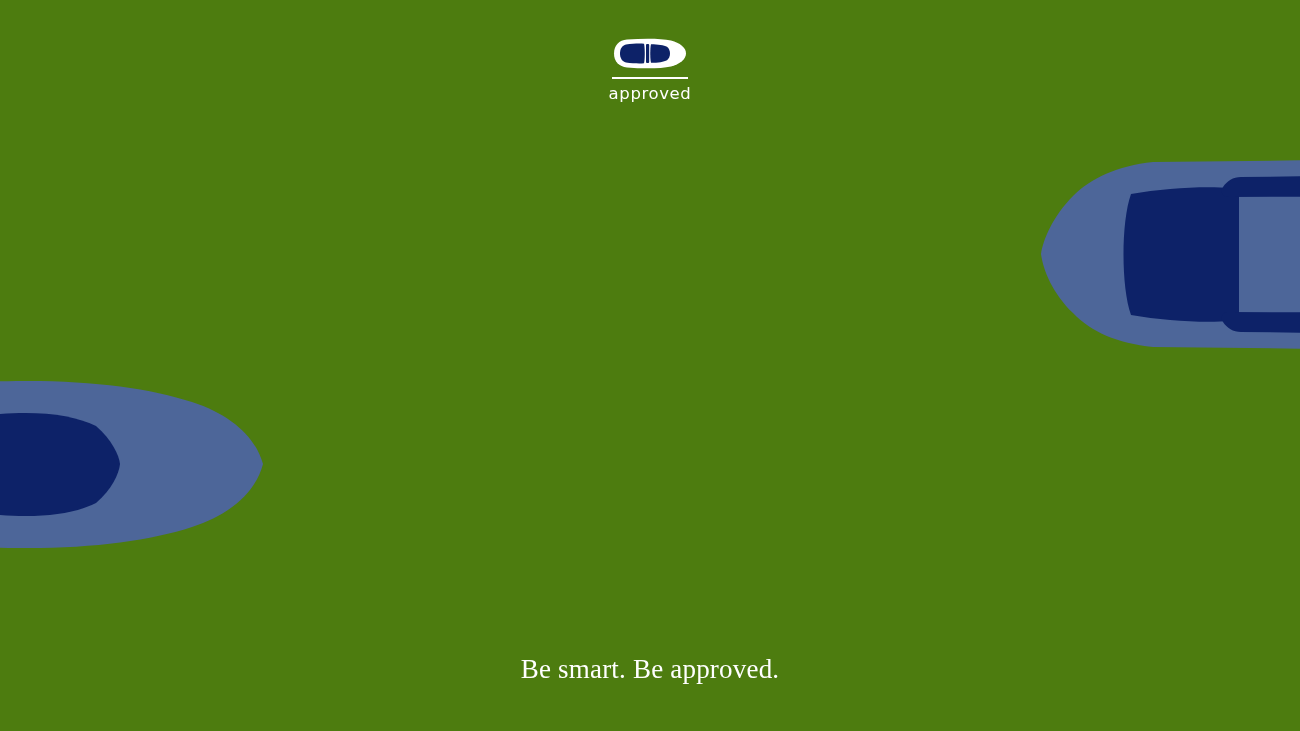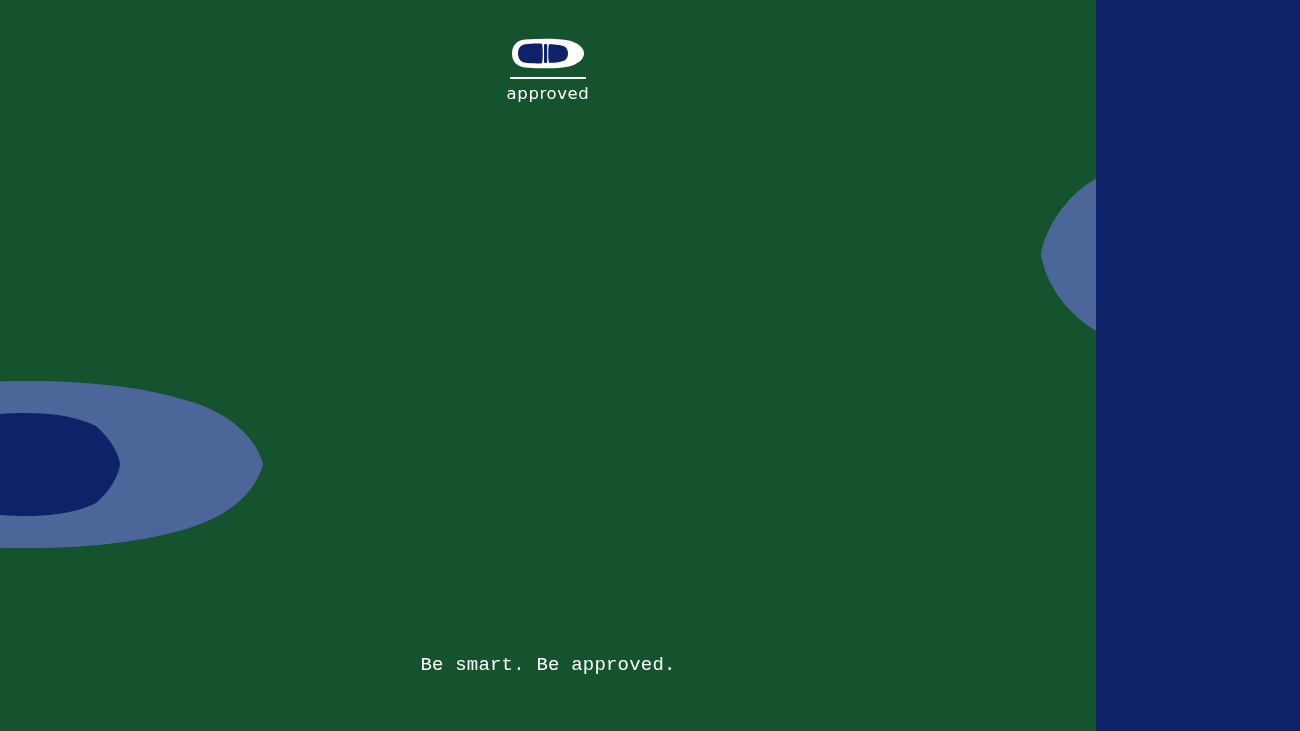--- a/index.html
+++ b/index.html
@@ -2,23 +2,23 @@
 <html><head>
 <meta charset="utf-8">
 <style>
   html, body {
     margin: 0;
     padding: 0;
     background: #0d2268;
   }
   #stage {
     position: relative;
-    width: 1096px;
+    width: 1300px;
     height: 731px;
-    background: #14532d;
+    background: #4d7c0f;
     overflow: hidden;
     font-family: "DejaVu Sans", "Liberation Sans", sans-serif;
     -webkit-font-smoothing: antialiased;
   }
 
   
   .deco-layer {
     position: absolute;
     inset: 0;
     width: 1300px;
@@ -93,24 +93,24 @@
   }
 
   
   .tagline {
     position: absolute;
     left: 0;
     right: 0;
     top: 656px;
     text-align: center;
     color: #ffffff;
-    font-size: 19px;
+    font-size: 27px;
     font-weight: 400;
     letter-spacing: 0.2px;
-    font-family: Liberation Mono, monospace;
+    font-family: Liberation Serif, serif;
     line-height: 1;
   }
 </style>
 </head>
 <body>
 
 <div id="stage">
 
   <div class="deco-layer">
 

